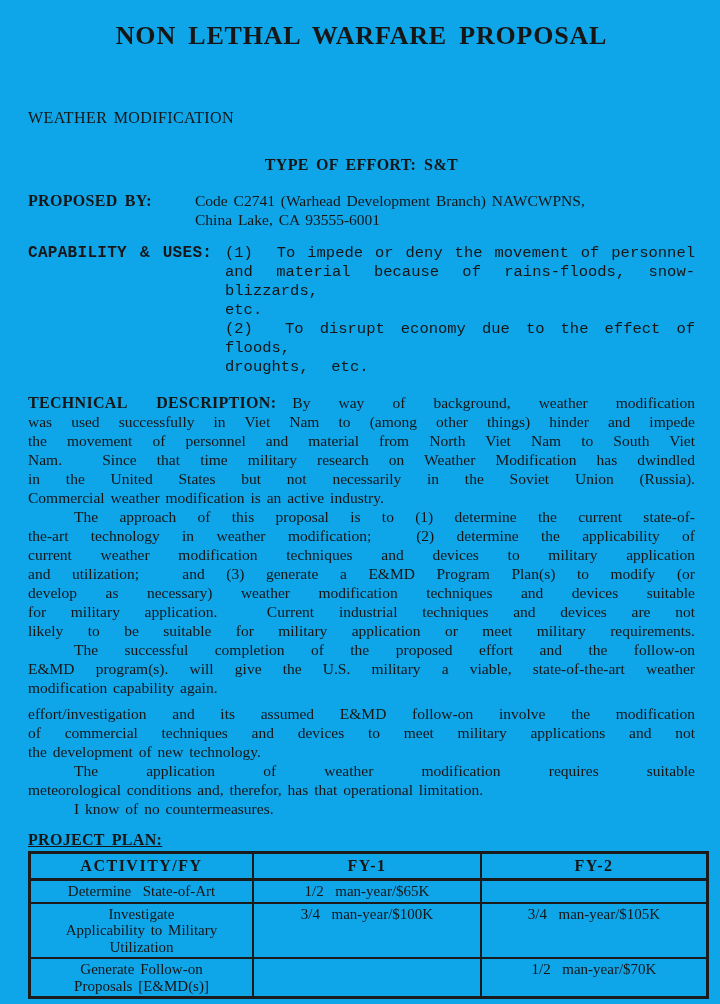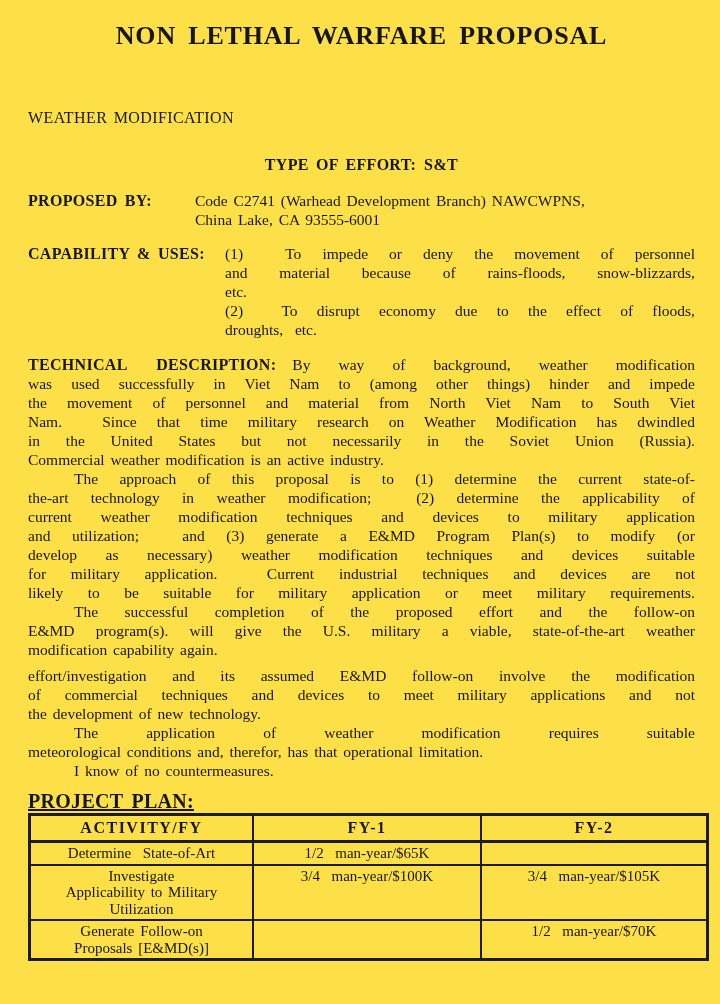--- a/index.html
+++ b/index.html
@@ -1,48 +1,48 @@
 <!DOCTYPE html>
 <html><head>
 <meta charset="utf-8">
 <style>
   html,body{margin:0;padding:0;background:#9c9c9c;}
   .page{
     width:720px;height:1004px;box-sizing:border-box;position:relative;
-    margin:0 auto;background:#fde047;color:#161616;overflow:hidden;
+    margin:0 auto;background:#0ea5e9;color:#161616;overflow:hidden;
     font-family:"Liberation Serif","DejaVu Serif",serif;
     padding:20px 25px 0 28px;
   }
   .doc-title{
     margin:0;text-align:center;font-size:26px;line-height:32px;font-weight:700;
     letter-spacing:.8px;word-spacing:5px;
   }
   .row{display:flex;align-items:baseline;font-size:16px;line-height:19px;}
   .lbl{font-weight:700;letter-spacing:.3px;word-spacing:3px;flex:none;}
   .w167{width:167px;}
   .w197{width:197px;}
   .val{letter-spacing:.4px;word-spacing:2px;}
   .bold{font-weight:700;margin-left:8px;}
   .title-row{margin-top:56px;}
   .effort-row{margin-top:28px;justify-content:center;}
   .proposed-row{margin-top:17px;}
-  .cap-row{margin-top:15px;}
+  .cap-row{margin-top:15px;font-family:Liberation Mono, monospace;}
   .content{flex:1;}
   .proposed-content{max-width:465px;}
   .cap-content{max-width:470px;}
   .line{font-size:15.5px;line-height:19px;word-spacing:2px;white-space:normal;}
   .line.j{text-align:justify;text-align-last:justify;}
   .line.ind{padding-left:46px;}
   section{display:block;}
   .tech{margin-top:16px;}
   .risk{margin-top:7px;}
   .intro-line{display:block;}
   .plabel{font-weight:700;letter-spacing:.3px;word-spacing:3px;margin-right:16px;font-size:16px;}
   .plan{margin-top:12px;}
-  .plan-label{font-weight:700;font-size:20px;line-height:19px;letter-spacing:.3px;word-spacing:3px;text-decoration:underline;}
+  .plan-label{font-weight:700;font-size:16px;line-height:19px;letter-spacing:.3px;word-spacing:3px;text-decoration:underline;}
   table.plan-table{border-collapse:collapse;width:667px;margin-top:2px;border:3px solid #1b1b1b;table-layout:fixed;}
   .plan-table th,.plan-table td{
     border:2px solid #1b1b1b;vertical-align:top;text-align:center;
     padding:2px 4px;font-size:15px;
   }
   .plan-table th{font-weight:700;font-size:16px;letter-spacing:1.5px;padding:3px 4px;border-bottom-width:3px;}
   .col-activity{width:213px;}
   .col-fy1{width:218px;}
   .col-fy2{width:216px;}
   .cell-line{line-height:16.5px;word-spacing:2px;}

